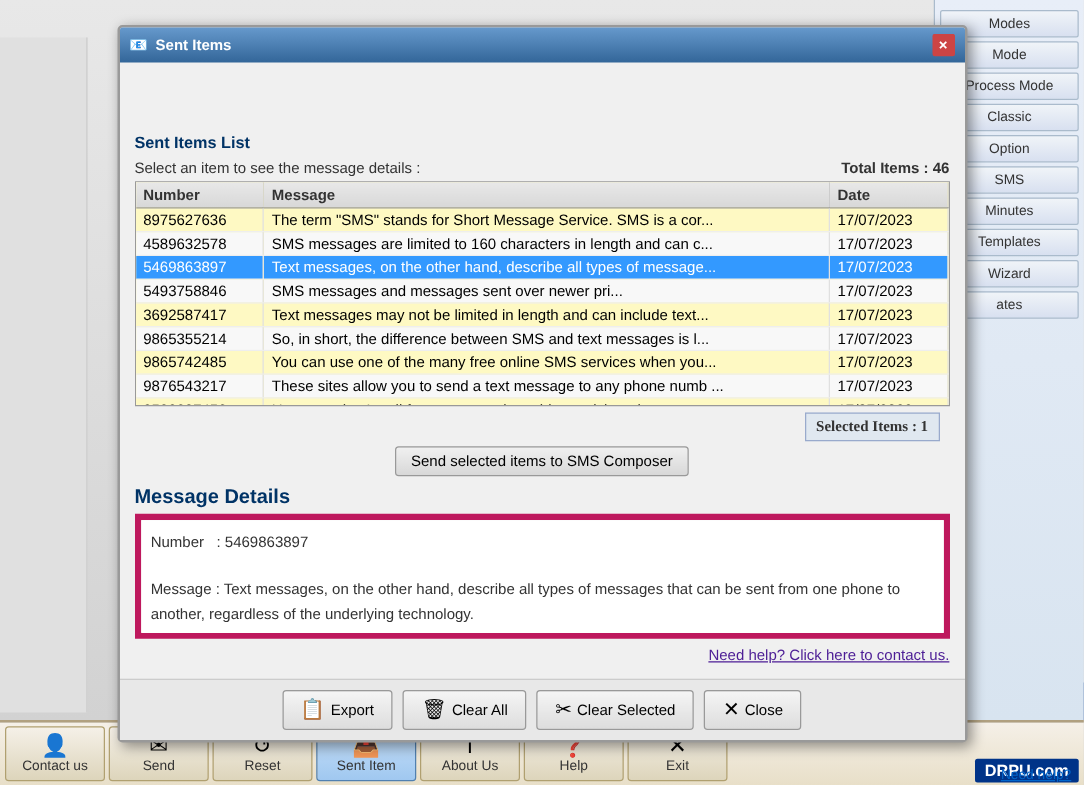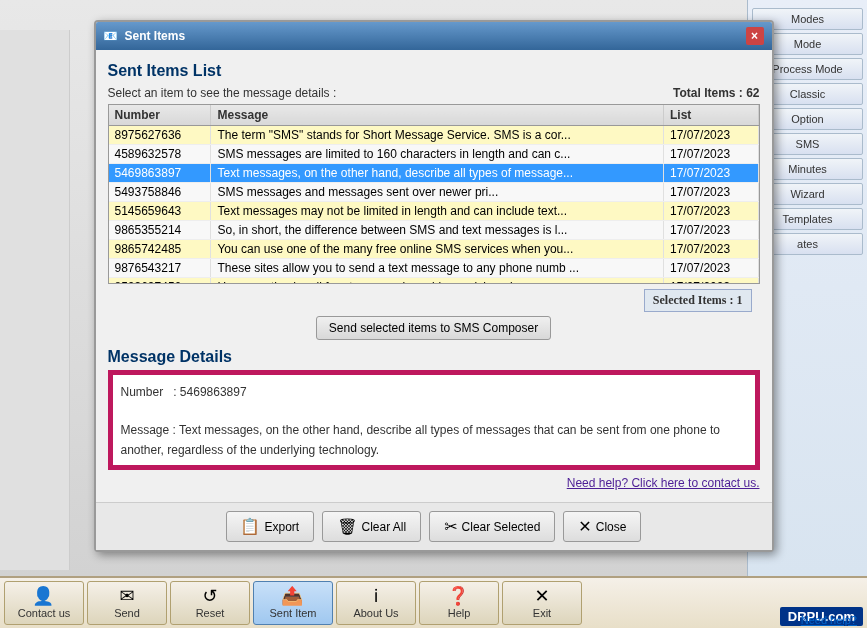--- a/index.html
+++ b/index.html
@@ -133,24 +133,25 @@
       justify-content: center;
       font-size: 12px;
       font-weight: bold;
     }
 
     .modal-body {
       padding: 12px;
     }
 
     .modal-section-title {
-      font-size: 16px;
+      font-size: 13px;
       font-weight: bold;
       color: #003366;
       margin-bottom: 6px;
+      margin-top: 44px;
     }
 
     .select-hint {
       display: flex;
       justify-content: space-between;
       align-items: center;
       margin-bottom: 4px;
       font-size: 12px;
       color: #333;
     }
@@ -354,22 +355,22 @@
   <div class="app-left"></div>
 
   <div class="app-sidebar">
     <div class="sidebar-item">Modes</div>
     <div class="sidebar-item">Mode</div>
     <div class="sidebar-item">Process Mode</div>
     <div class="sidebar-item">Classic</div>
     <div class="sidebar-item">Option</div>
     <div class="sidebar-item">SMS</div>
     <div class="sidebar-item">Minutes</div>
+    <div class="sidebar-item">Templates</div>
     <div class="sidebar-item">Wizard</div>
-    <div class="sidebar-item">Templates</div>
     <div class="sidebar-item">ates</div>
   </div>
 
   <div class="drpu-area">
     <span>DRPU.com</span>
   </div>
 
   <div class="modal-overlay">
     <div class="modal">
 
@@ -379,30 +380,30 @@
           <span>Sent Items</span>
         </div>
         <button class="modal-close-btn">×</button>
       </div>
 
       <div class="modal-body">
         <div class="modal-section-title">Sent Items List</div>
 
         <div class="select-hint">
           <span>Select an item to see the message details :</span>
-          <span class="total-items">Total Items : 62</span>
+          <span class="total-items">Total Items : 46</span>
         </div>
 
         <div class="table-container">
           <table>
             <thead>
               <tr>
                 <th>Number</th>
                 <th>Message</th>
-                <th>List</th>
+                <th>Date</th>
               </tr>
             </thead>
             <tbody id="table-body">
             <tr>
       <td>8975627636</td>
       <td style="max-width:350px; overflow:hidden; text-overflow:ellipsis;">The term "SMS" stands for Short Message Service. SMS is a cor...</td>
       <td>17/07/2023</td>
     </tr>
                 <tr>
       <td>4589632578</td>
@@ -413,21 +414,21 @@
       <td>5469863897</td>
       <td style="max-width:350px; overflow:hidden; text-overflow:ellipsis;">Text messages, on the other hand, describe all types of message...</td>
       <td>17/07/2023</td>
     </tr>
                 <tr>
       <td>5493758846</td>
       <td style="max-width:350px; overflow:hidden; text-overflow:ellipsis;">SMS messages and messages sent over newer pri...</td>
       <td>17/07/2023</td>
     </tr>
                 <tr>
-      <td>5145659643</td>
+      <td>3692587417</td>
       <td style="max-width:350px; overflow:hidden; text-overflow:ellipsis;">Text messages may not be limited in length and can include text...</td>
       <td>17/07/2023</td>
     </tr>
                 <tr>
       <td>9865355214</td>
       <td style="max-width:350px; overflow:hidden; text-overflow:ellipsis;">So, in short, the difference between SMS and text messages is l...</td>
       <td>17/07/2023</td>
     </tr>
                 <tr>
       <td>9865742485</td>

